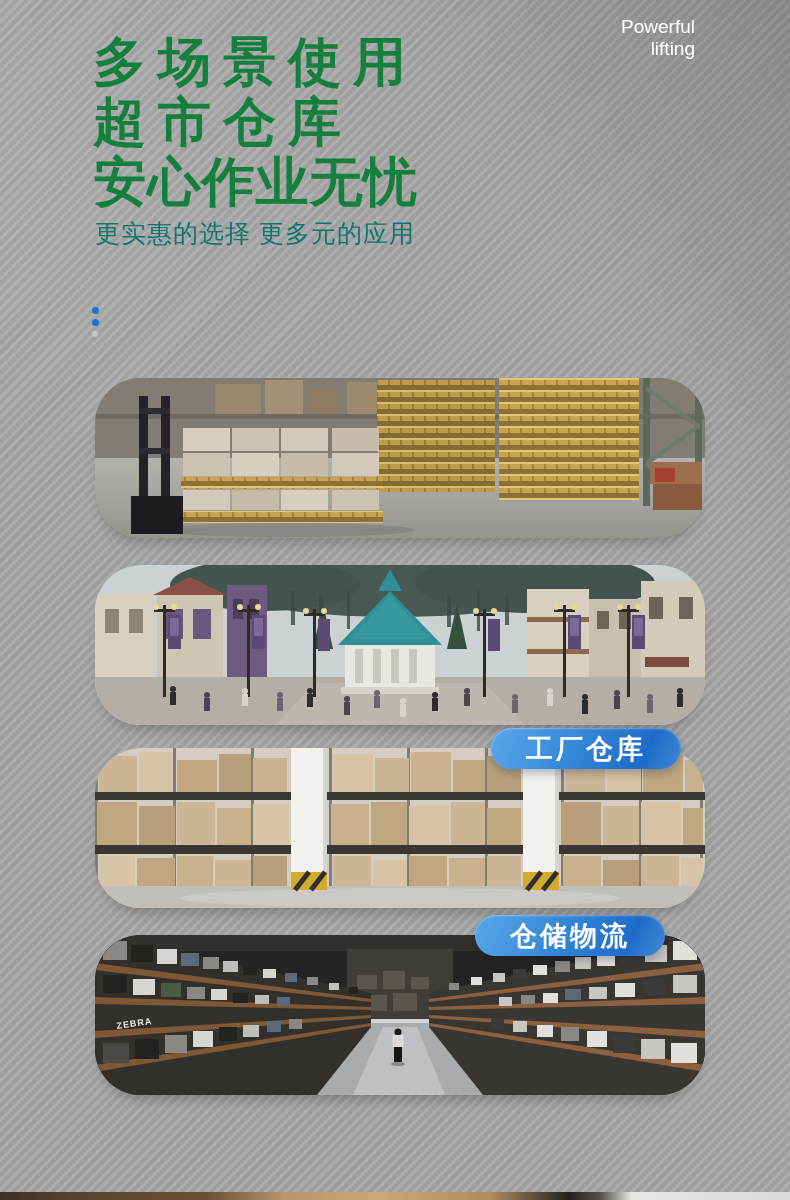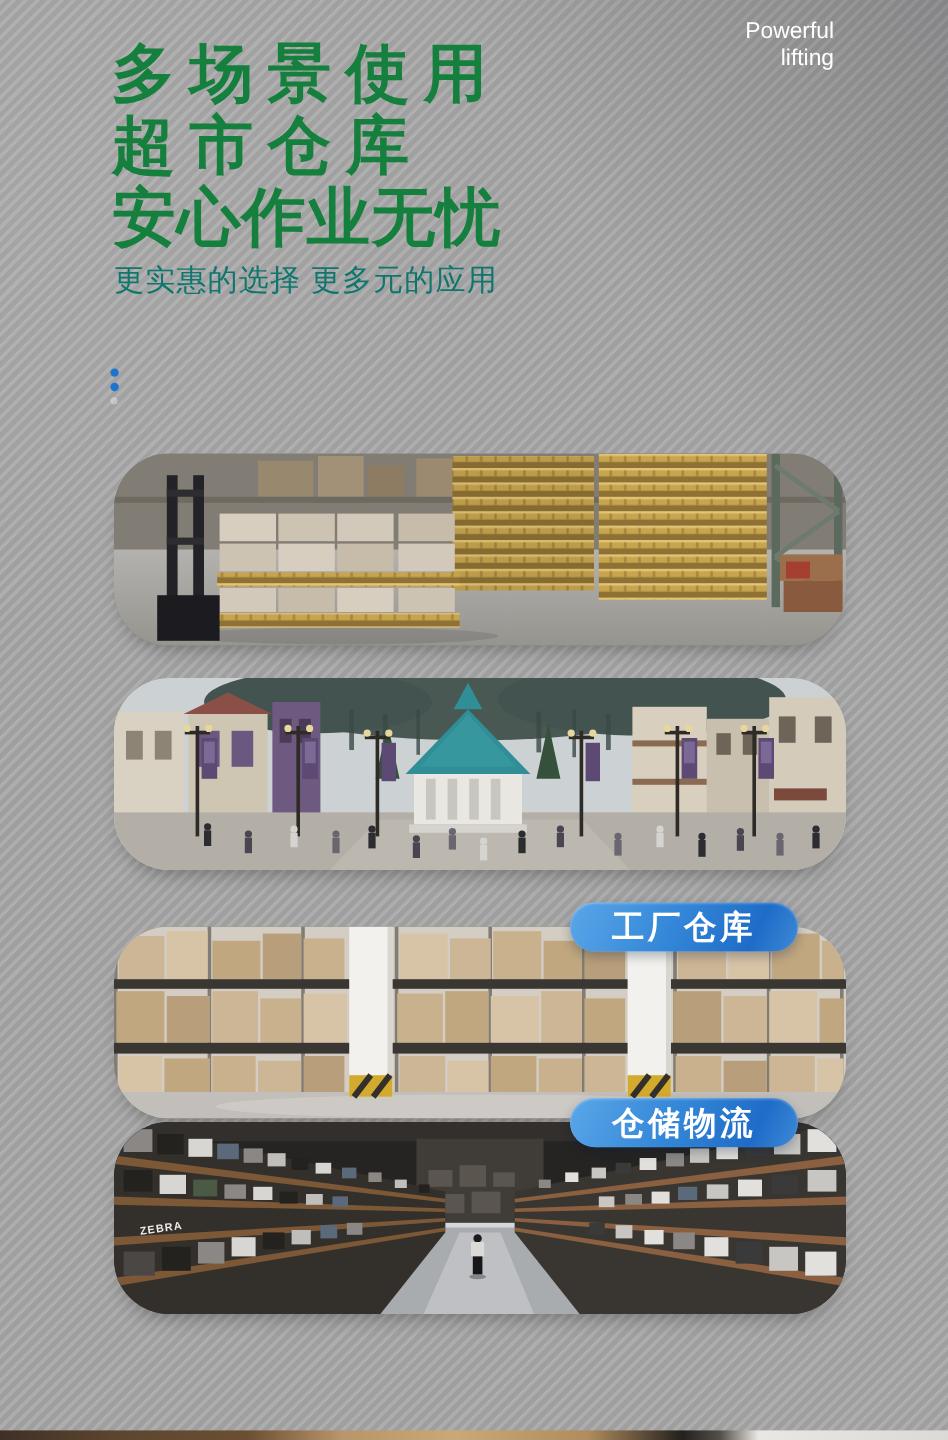--- a/index.html
+++ b/index.html
@@ -26,21 +26,21 @@
   .subtitle{position:absolute;left:95px;top:217px;color:#0f766e;font-size:25px;
             letter-spacing:1px;white-space:nowrap;}
 
   
   .dots{position:absolute;left:92px;top:307px;width:10px;}
   .dot{width:7px;height:7px;border-radius:50%;background:#1b74ce;margin-bottom:5px;}
   .dot.ghost{background:rgba(255,255,255,.35);width:6px;height:6px;}
 
   
   .card-wrap{position:absolute;left:95px;width:610px;height:181px;}
-  .cw1{top:358px;} .cw2{top:545px;} .cw3{top:752px;} .cw4{top:915px;}
+  .cw1{top:358px;} .cw2{top:545px;} .cw3{top:728px;padding-left:16px;} .cw4{top:915px;}
   .card{position:absolute;left:0;top:20px;width:610px;height:160px;border-radius:46px;
         overflow:hidden;background:#8e8b86;box-shadow:0 10px 16px -8px rgba(0,0,0,.30);}
   .card svg{display:block;width:610px;height:160px;}
   .pill{position:absolute;top:0;right:40px;width:190px;height:41px;border-radius:21px;
         background:linear-gradient(115deg,#5aa6e8 0%,#3487d8 45%,#1e6cc8 80%,#3e89d6 100%);
         color:#ffffff;font-size:27px;font-weight:bold;letter-spacing:3px;
         display:flex;align-items:center;justify-content:center;z-index:3;
         box-shadow:0 4px 9px rgba(0,25,60,.28), inset 0 1px 2px rgba(255,255,255,.35);}
 
   

